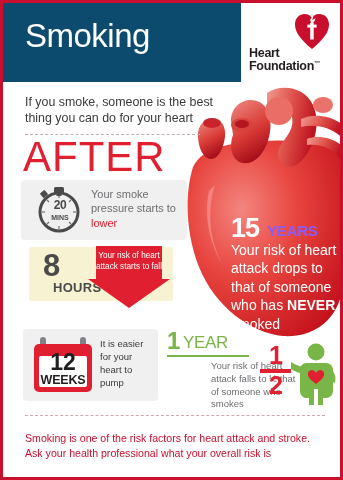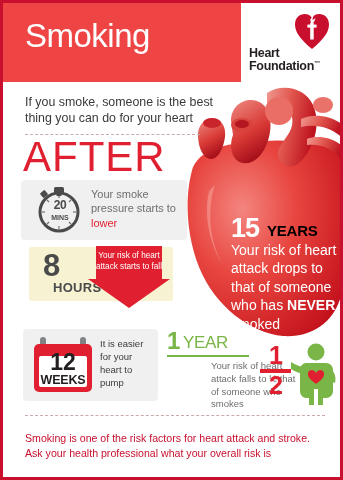--- a/index.html
+++ b/index.html
@@ -12,21 +12,21 @@
     position:relative;width:343px;height:480px;
     box-sizing:border-box;
     border:3px solid #C8102E;
     background:#ffffff;
     overflow:hidden;
   }
 
   
   .header{
     position:absolute;left:0;top:0;width:337px;height:79px;
-    background:#ef4444;
+    background:#0c4a6e;
   }
   .header-title{
     position:absolute;left:22px;top:16px;
     font-size:33px;letter-spacing:-0.5px;
     color:#ffffff;font-weight:400;line-height:1;
   }
   .logo-box{
     position:absolute;right:0px;top:0px;width:99px;height:79px;
     background:#ffffff;box-sizing:border-box;
   }
@@ -113,21 +113,21 @@
   }
 
   
   .y15-num{
     position:absolute;left:228px;top:212px;
     font-size:27px;color:#ffffff;font-weight:bold;
     line-height:1;letter-spacing:-1px;
   }
   .y15-word{
     position:absolute;left:264px;top:220px;
-    font-size:15px;color:#000000;font-weight:bold;
+    font-size:15px;color:#8b5cf6;font-weight:bold;
     line-height:1;letter-spacing:-0.2px;
   }
   .y15-body{
     position:absolute;left:228px;top:238px;width:108px;
     font-size:14px;color:#ffffff;line-height:1.32;
   }
   .y15-body b{font-weight:bold;}
 
   
   .box-12{

